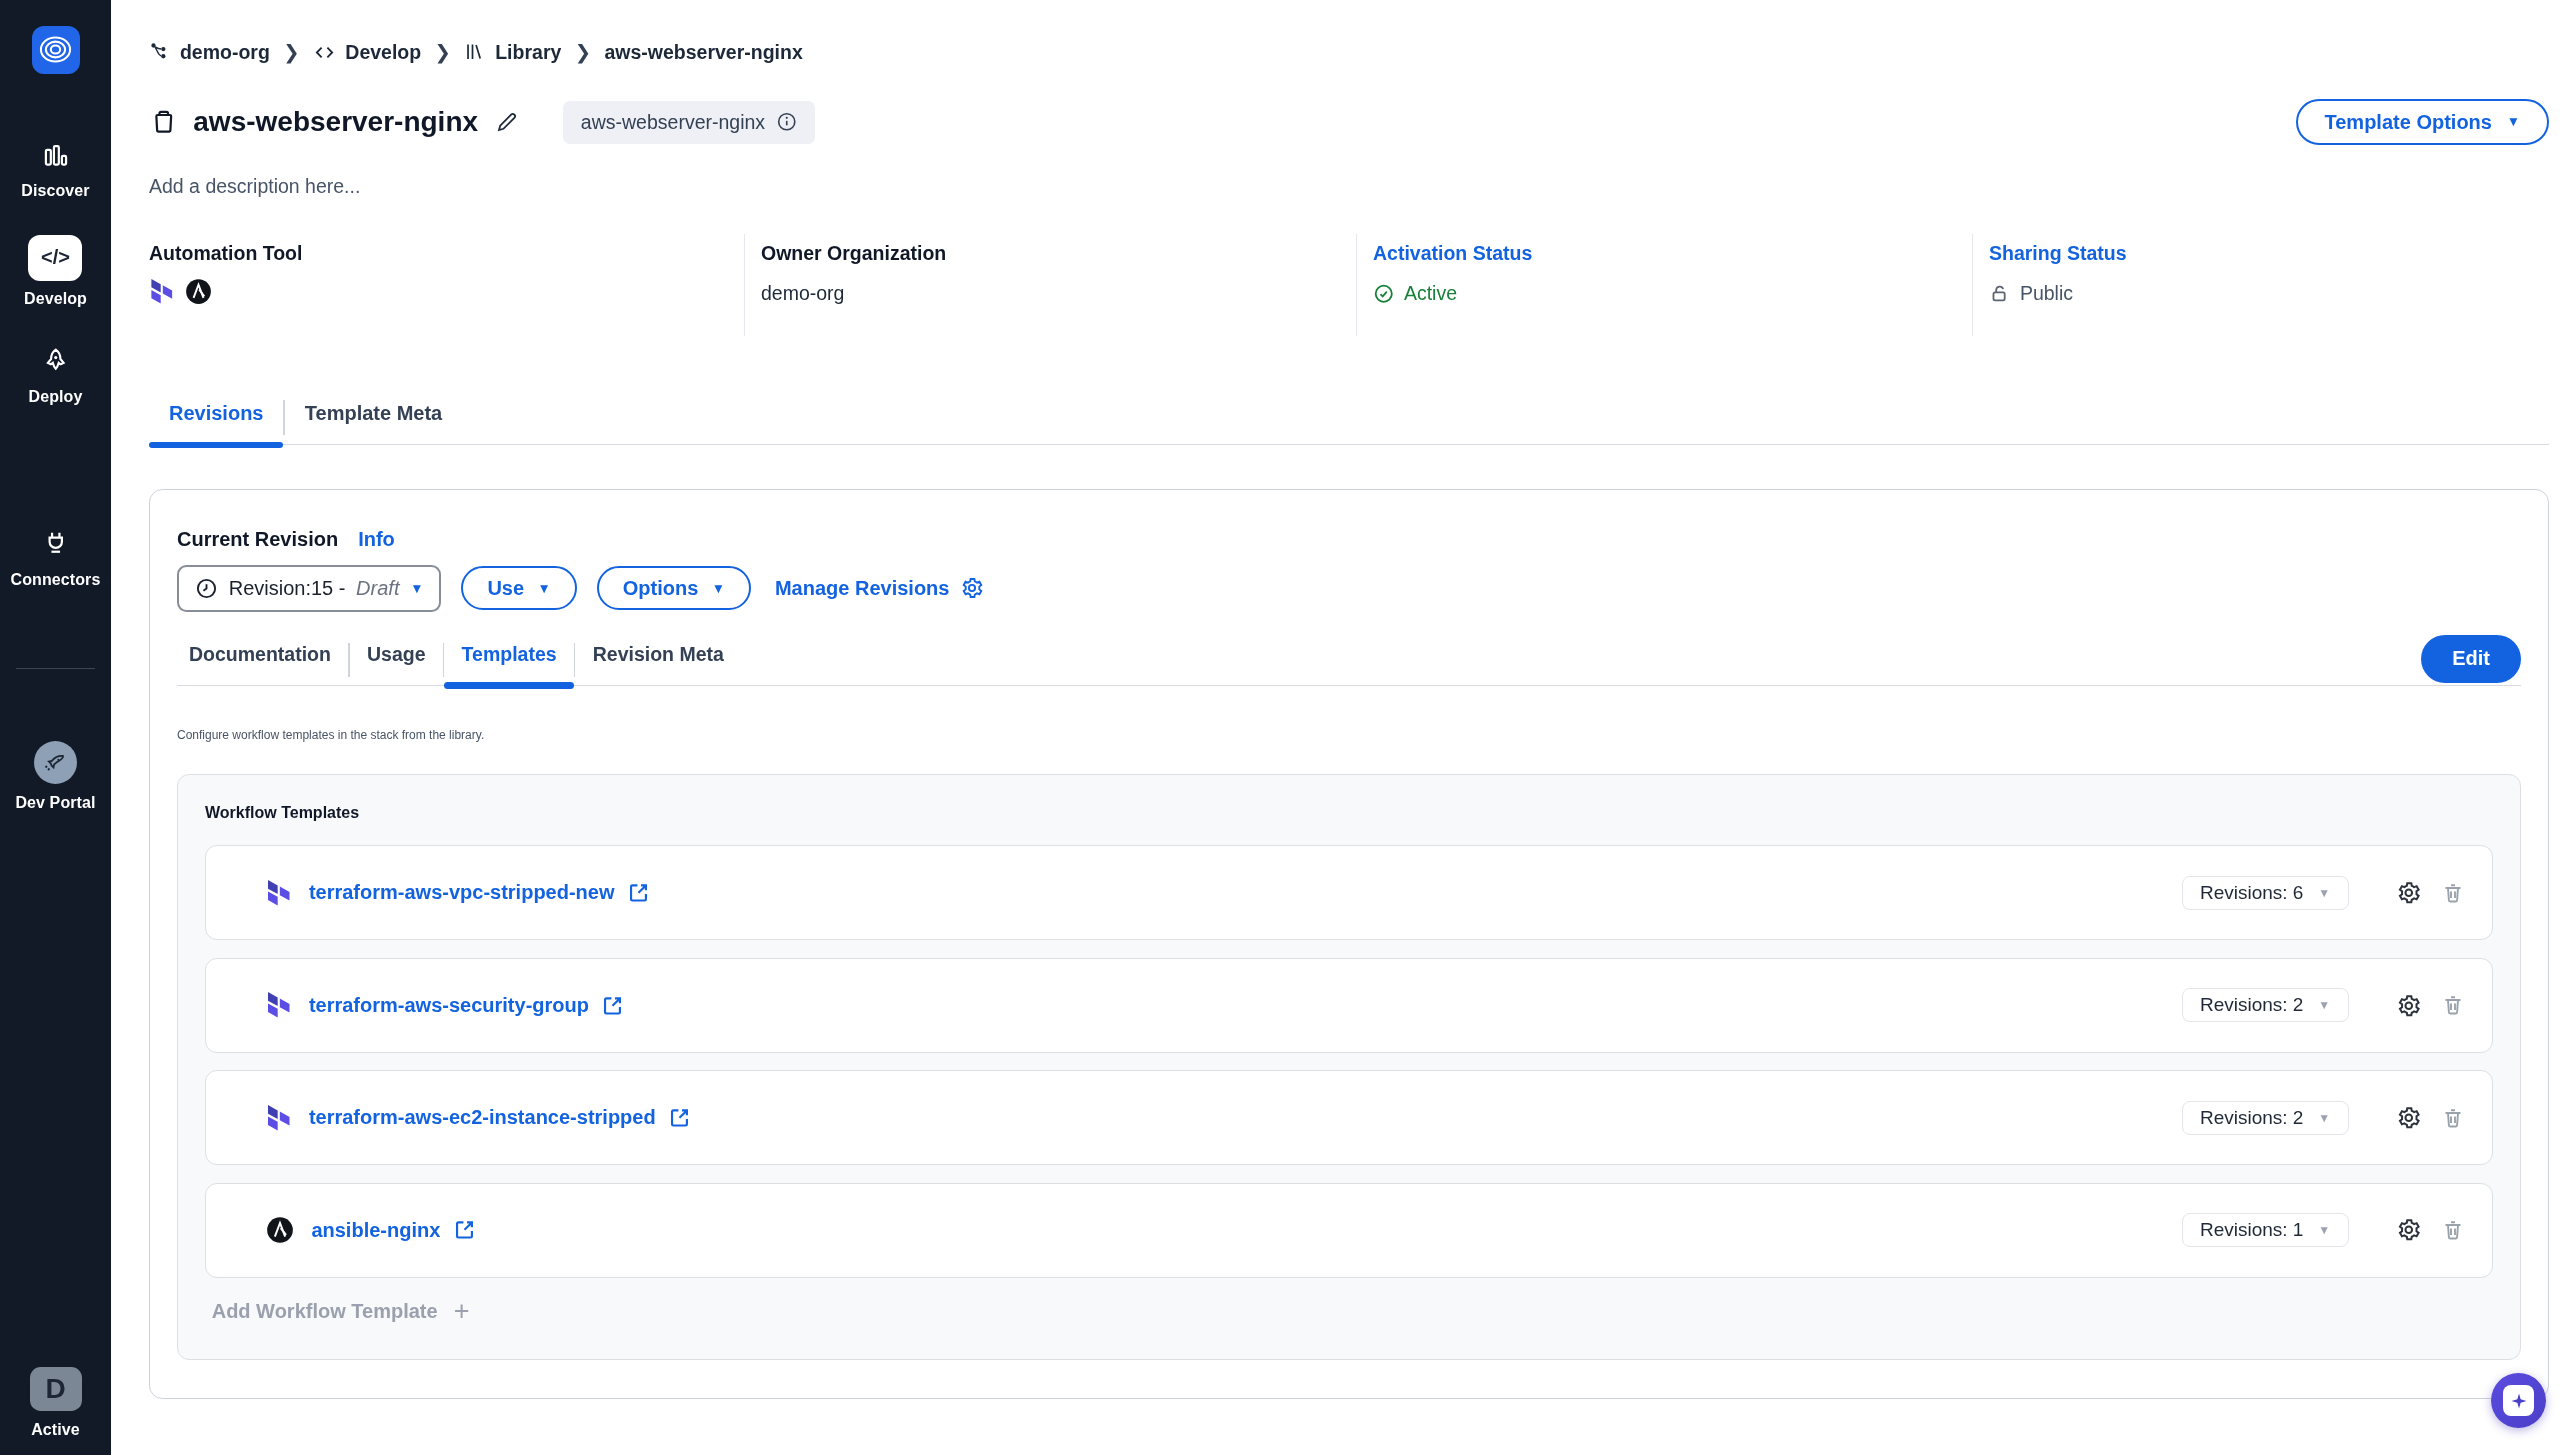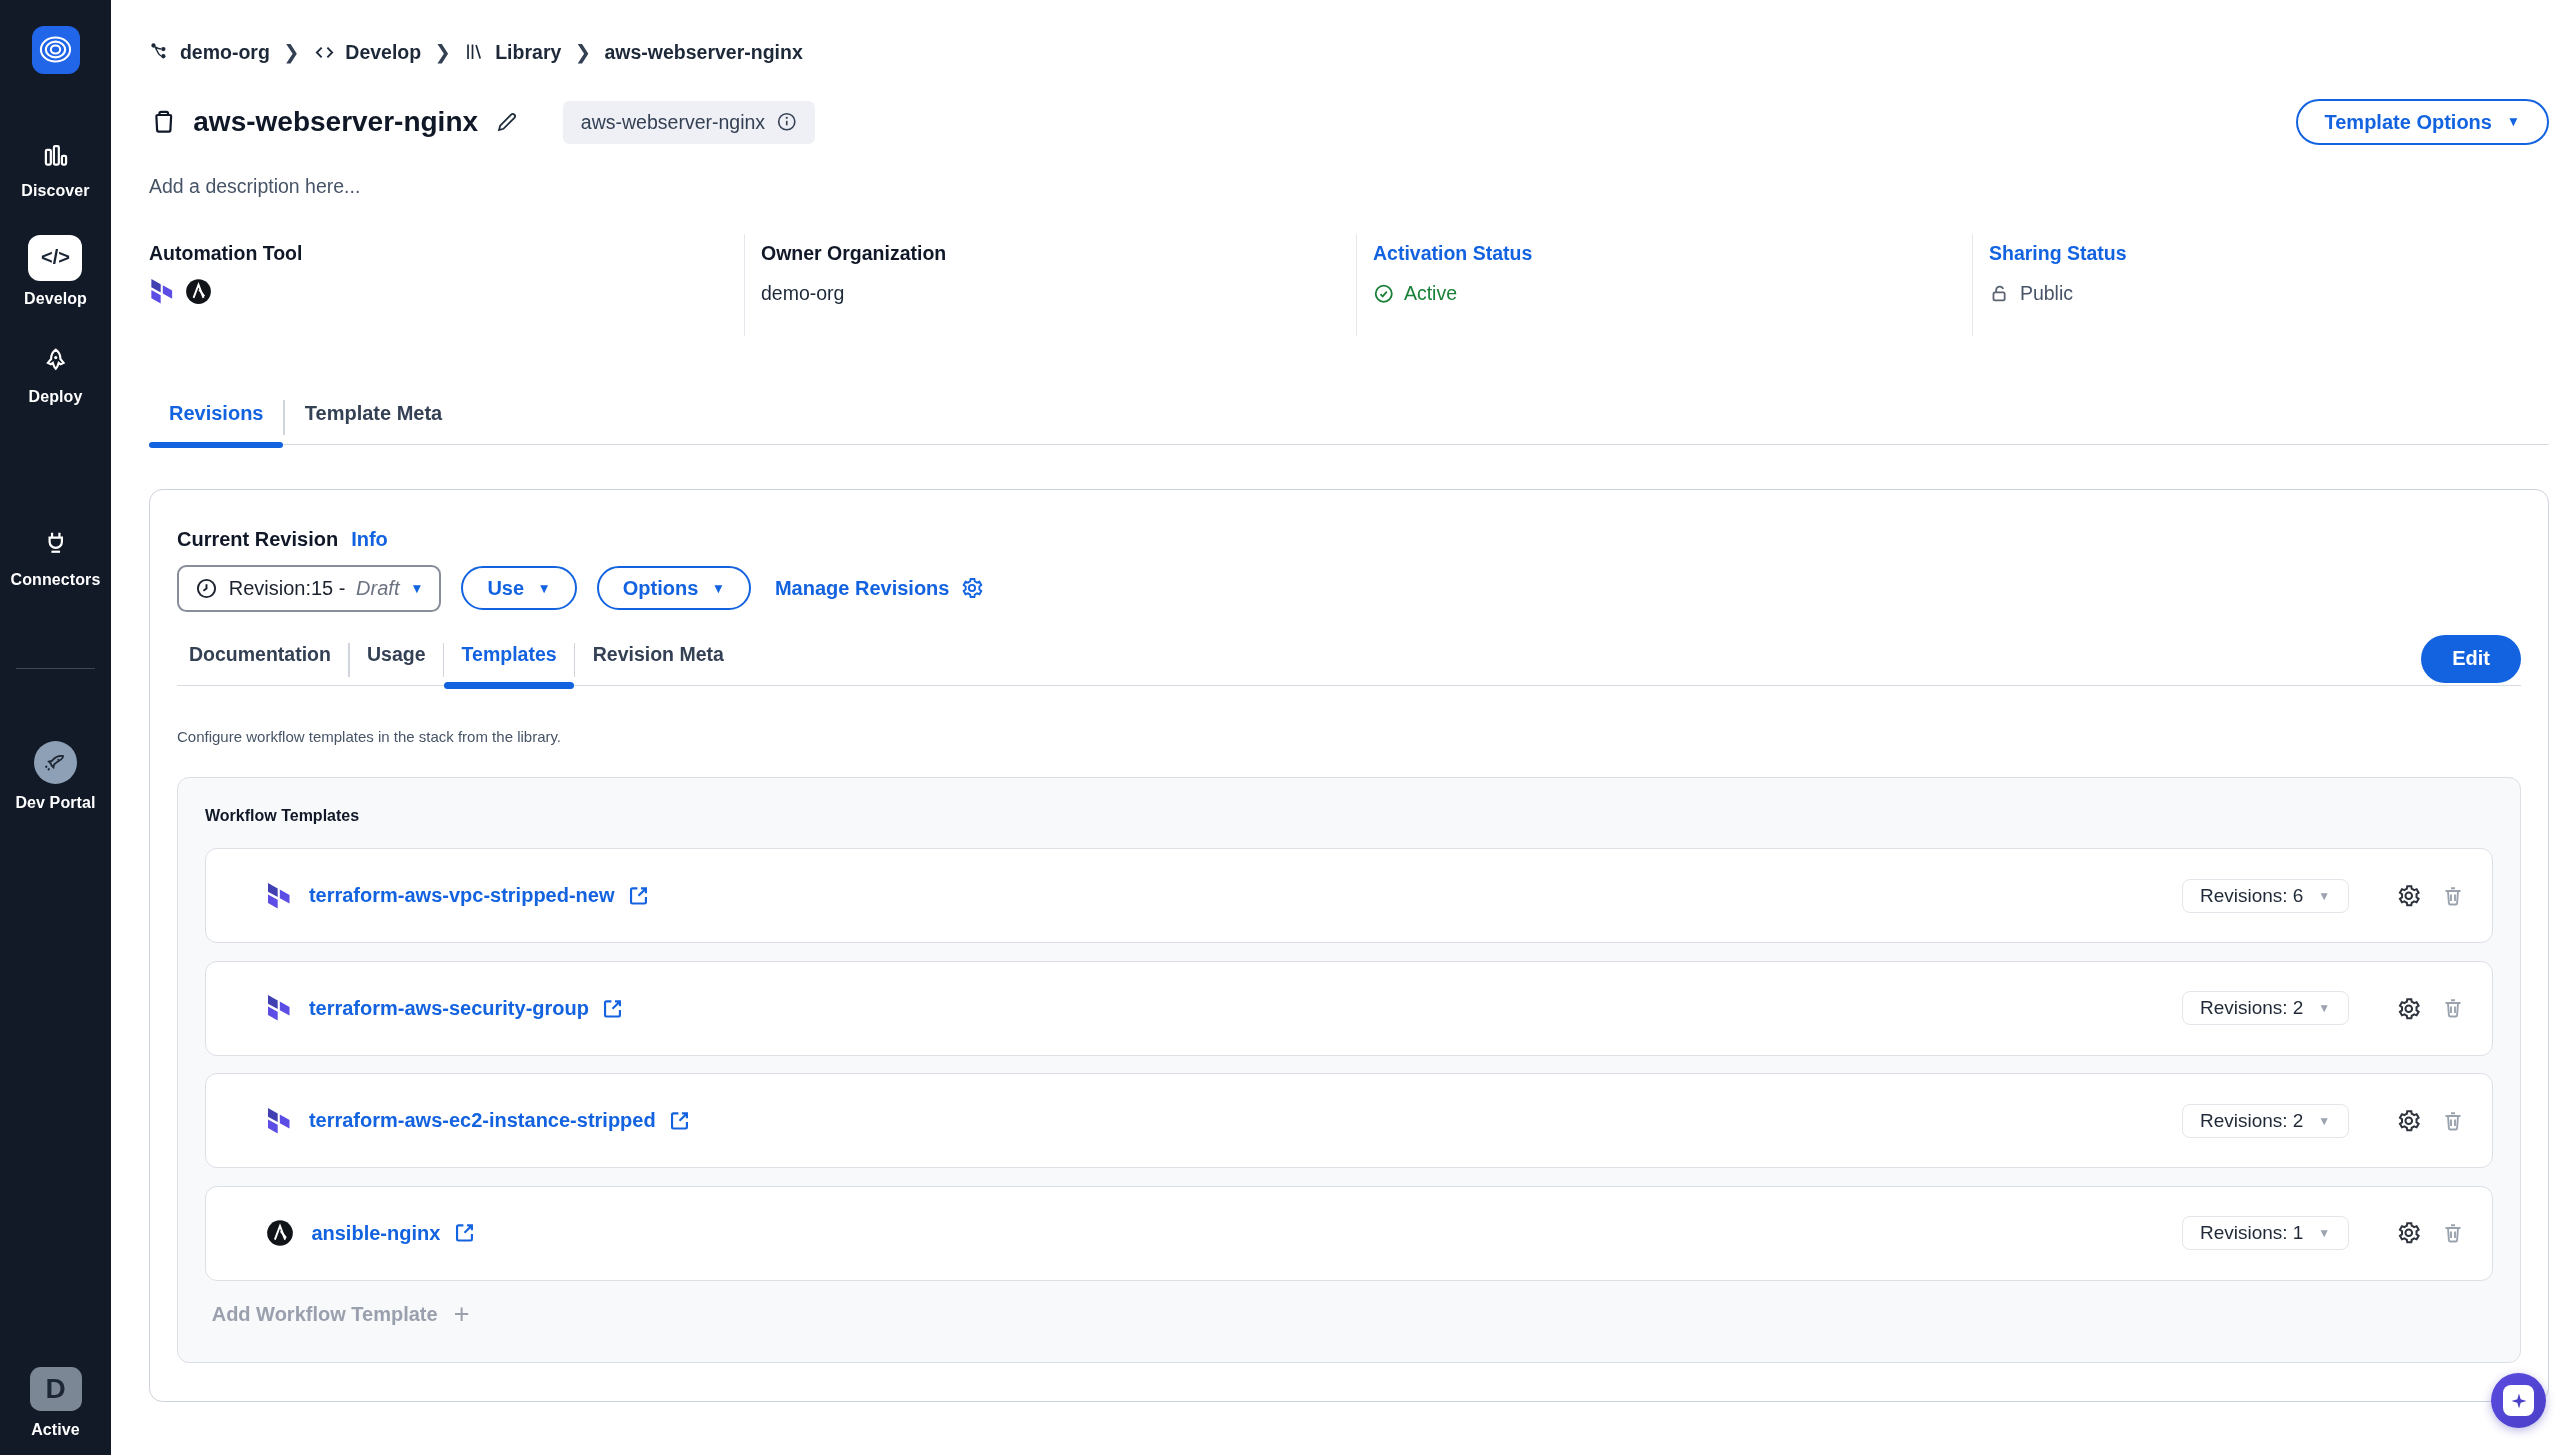--- a/index.html
+++ b/index.html
@@ -55,41 +55,41 @@
   .tool-icons{display:flex;align-items:center;gap:10.7px;margin-top:13.4px;}
 
   .tabs{margin-top:64px;display:flex;align-items:flex-end;border-bottom:1.3px solid #d7dae0;position:relative;}
   .tab{font-size:20px;font-weight:800;color:#344054;padding:0 20px 19px 20px;position:relative;cursor:pointer;}
   .tab.active{color:#1363e0;}
   .tab.active::after{content:"";position:absolute;left:0;right:0;bottom:-4px;height:6.7px;border-radius:4px;background:#1363e0;}
   .tab-vdiv{width:1.3px;height:35px;background:#d0d5dd;margin-bottom:9.4px;}
 
   
   .rev-card{margin-top:44px;border:1.3px solid #ccd2da;border-radius:13.4px;padding:38px 27px 38px 27px;}
-  .rev-head{display:flex;align-items:center;gap:13px;font-size:20px;font-weight:800;}
+  .rev-head{display:flex;align-items:center;gap:20px;font-size:20px;font-weight:800;}
   .rev-head .info-link{color:#1363e0;cursor:pointer;}
   .controls{margin-top:12px;display:flex;align-items:center;gap:20px;height:50px;}
   .rev-pill{height:47px;border:2px solid #878e99;border-radius:9.4px;background:#fff;display:flex;
     align-items:center;gap:10.7px;padding:0 16px;font-size:20px;color:#1b222e;cursor:pointer;}
   .rev-pill .draft{font-style:italic;color:#6b7280;}
   .rev-pill .tri{color:#1363e0;}
   .blue-pill{height:44px;border:2px solid #1363e0;border-radius:24px;background:#fff;color:#1363e0;
     font-weight:800;font-size:20px;display:flex;align-items:center;gap:13.4px;padding:0 24px;cursor:pointer;}
   .manage{display:flex;align-items:center;gap:10.7px;color:#1363e0;font-size:20px;font-weight:800;margin-left:4px;cursor:pointer;}
 
   .subtabs{margin-top:29.5px;display:flex;align-items:flex-end;border-bottom:1.3px solid #d7dae0;position:relative;}
   .subtab{font-size:19.5px;font-weight:800;color:#344054;padding:0 17.4px 19px 17.4px;position:relative;cursor:pointer;}
   .subtab:first-child{padding-left:12px;}
   .subtab.active{color:#1363e0;}
   .subtab.active::after{content:"";position:absolute;left:0;right:0;bottom:-4px;height:6.7px;border-radius:4px;background:#1363e0;}
   .sub-vdiv{width:1.3px;height:34px;background:#d0d5dd;margin-bottom:8px;}
   .edit-btn{position:absolute;right:0;top:-8px;height:48px;border:none;border-radius:24px;background:#1363e0;
     color:#fff;font-weight:800;font-size:20px;padding:0 31px;cursor:pointer;font-family:inherit;}
 
-  .configure{margin-top:42px;font-size:15px;color:#475467;}
+  .configure{margin-top:42px;font-size:12px;color:#475467;}
 
   .wf-panel{margin-top:32px;background:#f8f9fb;border:1.3px solid #dcdfe4;border-radius:12px;padding:29.5px 27px 34px 27px;}
   .wf-head{font-size:16px;font-weight:800;color:#101828;}
   .wf-rows{margin-top:23px;display:flex;flex-direction:column;gap:17.4px;}
   .wf-row{background:#fff;border:1.3px solid #dcdfe4;border-radius:12px;height:95px;display:flex;
     align-items:center;padding:0 27px 0 60px;}
   .wf-name{display:flex;align-items:center;gap:17.4px;}
   .wf-link{color:#1363e0;font-size:20px;font-weight:800;text-decoration:none;cursor:pointer;}
   .ext{margin-left:-4px;}
   .wf-right{margin-left:auto;display:flex;align-items:center;}

